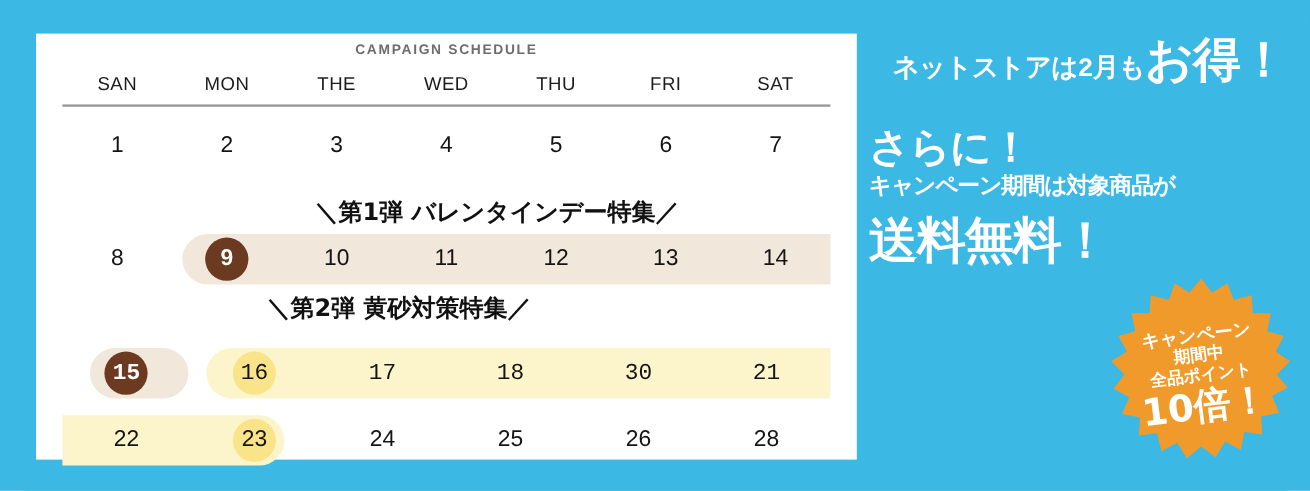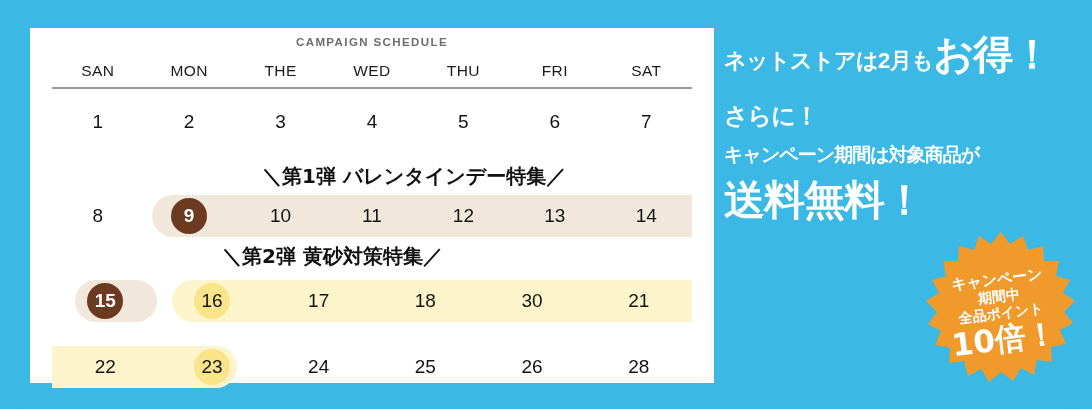--- a/index.html
+++ b/index.html
@@ -62,28 +62,28 @@
   .campaign-label{
     position:absolute;height:26px;line-height:26px;
     font-size:20px;font-weight:700;color:#111111;white-space:nowrap;
     font-family:"DejaVu Sans","Liberation Sans",sans-serif;
   }
 
   
   #right{
     position:absolute;left:718px;top:0;width:374px;height:409px;color:#ffffff;
   }
-  .jp{font-family:Liberation Sans, sans-serif;}
+  .jp{font-family:Liberation Mono, monospace;justify-content:center;}
   #line-1{
     position:absolute;left:6px;top:34px;width:368px;height:44px;
     display:flex;align-items:baseline;
   }
   #line-1 .small{font-size:22px;font-weight:700;letter-spacing:-.5px;}
   #line-1 .big{font-size:40px;font-weight:700;letter-spacing:-1px;line-height:1;}
-  #line-2{position:absolute;left:6px;top:100px;font-size:24px;font-weight:700;letter-spacing:-1px;}
+  #line-2{position:absolute;left:6px;top:100px;font-size:34px;font-weight:700;letter-spacing:-1px;}
   #line-3{position:absolute;left:6px;top:142px;font-size:19px;font-weight:700;letter-spacing:-1px;}
   #line-4{position:absolute;left:6px;top:173px;font-size:41px;font-weight:700;letter-spacing:-1px;}
 
   
   #badge{
     position:absolute;left:918px;top:228px;width:166px;height:170px;
   }
   #badge svg{position:absolute;left:0;top:0;}
   #badge .badge-text{
     position:absolute;left:0;top:0;width:166px;height:170px;
@@ -167,21 +167,21 @@
             <span class="num">13</span>
           </div>
         <div class="cell">
             <span class="num">14</span>
           </div>
       </div>
     </div>
 
     <div class="campaign-label" style="left:192px;top:215px;">＼第2弾 黄砂対策特集／</div>
 
-    <div class="day-row" style="top:252px;">
+    <div class="day-row" style="top:262px;font-family:Liberation Mono, monospace;">
       <div class="band beige r-round" style="left:23px;width:82px;border-top-left-radius:21px;border-bottom-left-radius:21px;"></div>
       <div class="band yellow l-round" style="left:120px;right:0;"></div>
       <div class="cells">
         <div class="cell on-brown">
             <span class="marker brown"></span>
             <span class="num">15</span>
           </div>
         <div class="cell">
             <span class="marker yellow"></span>
             <span class="num">16</span>

